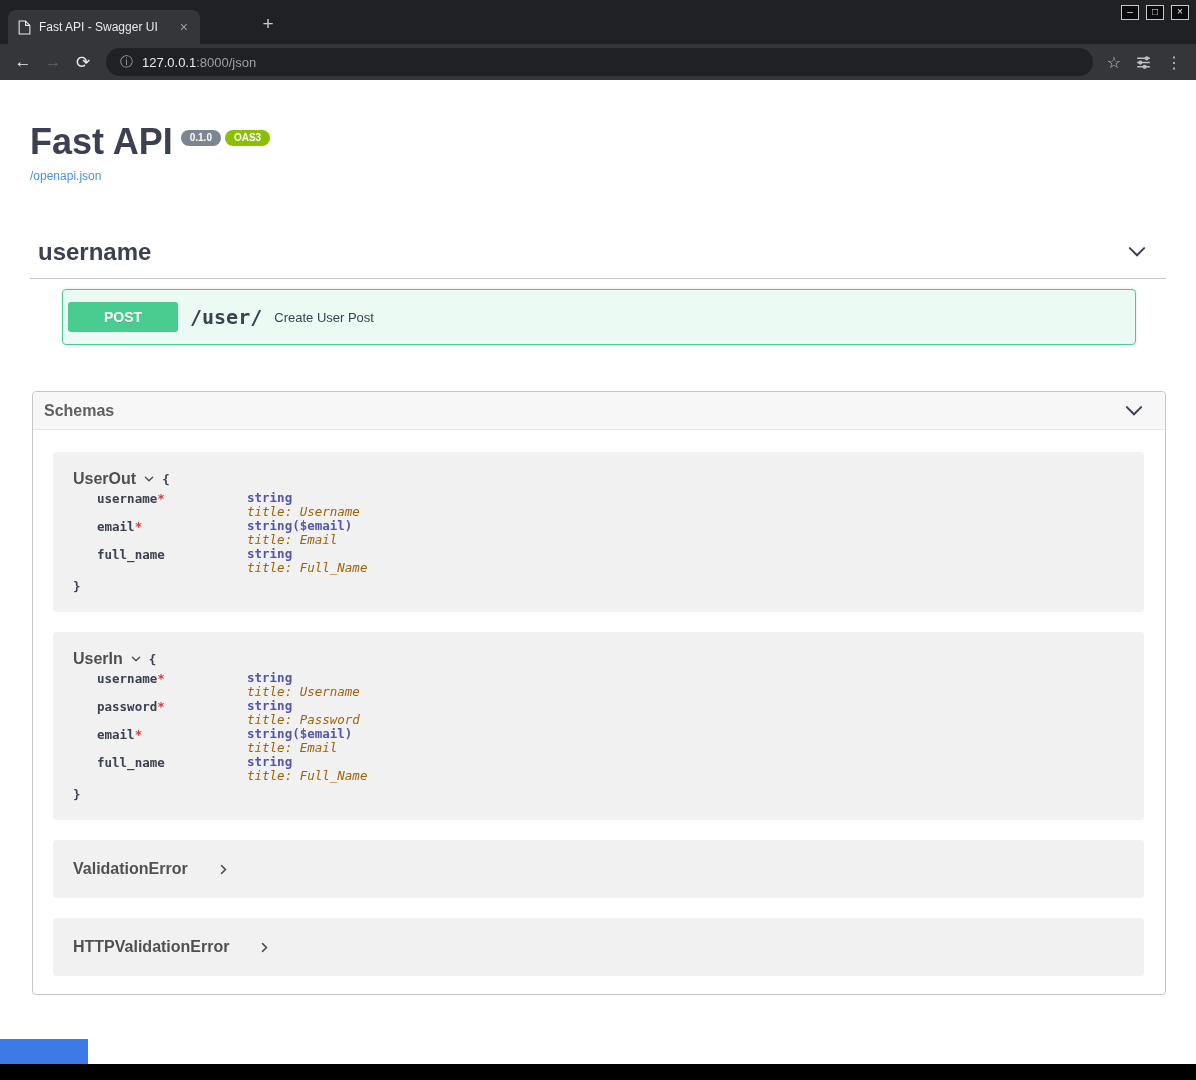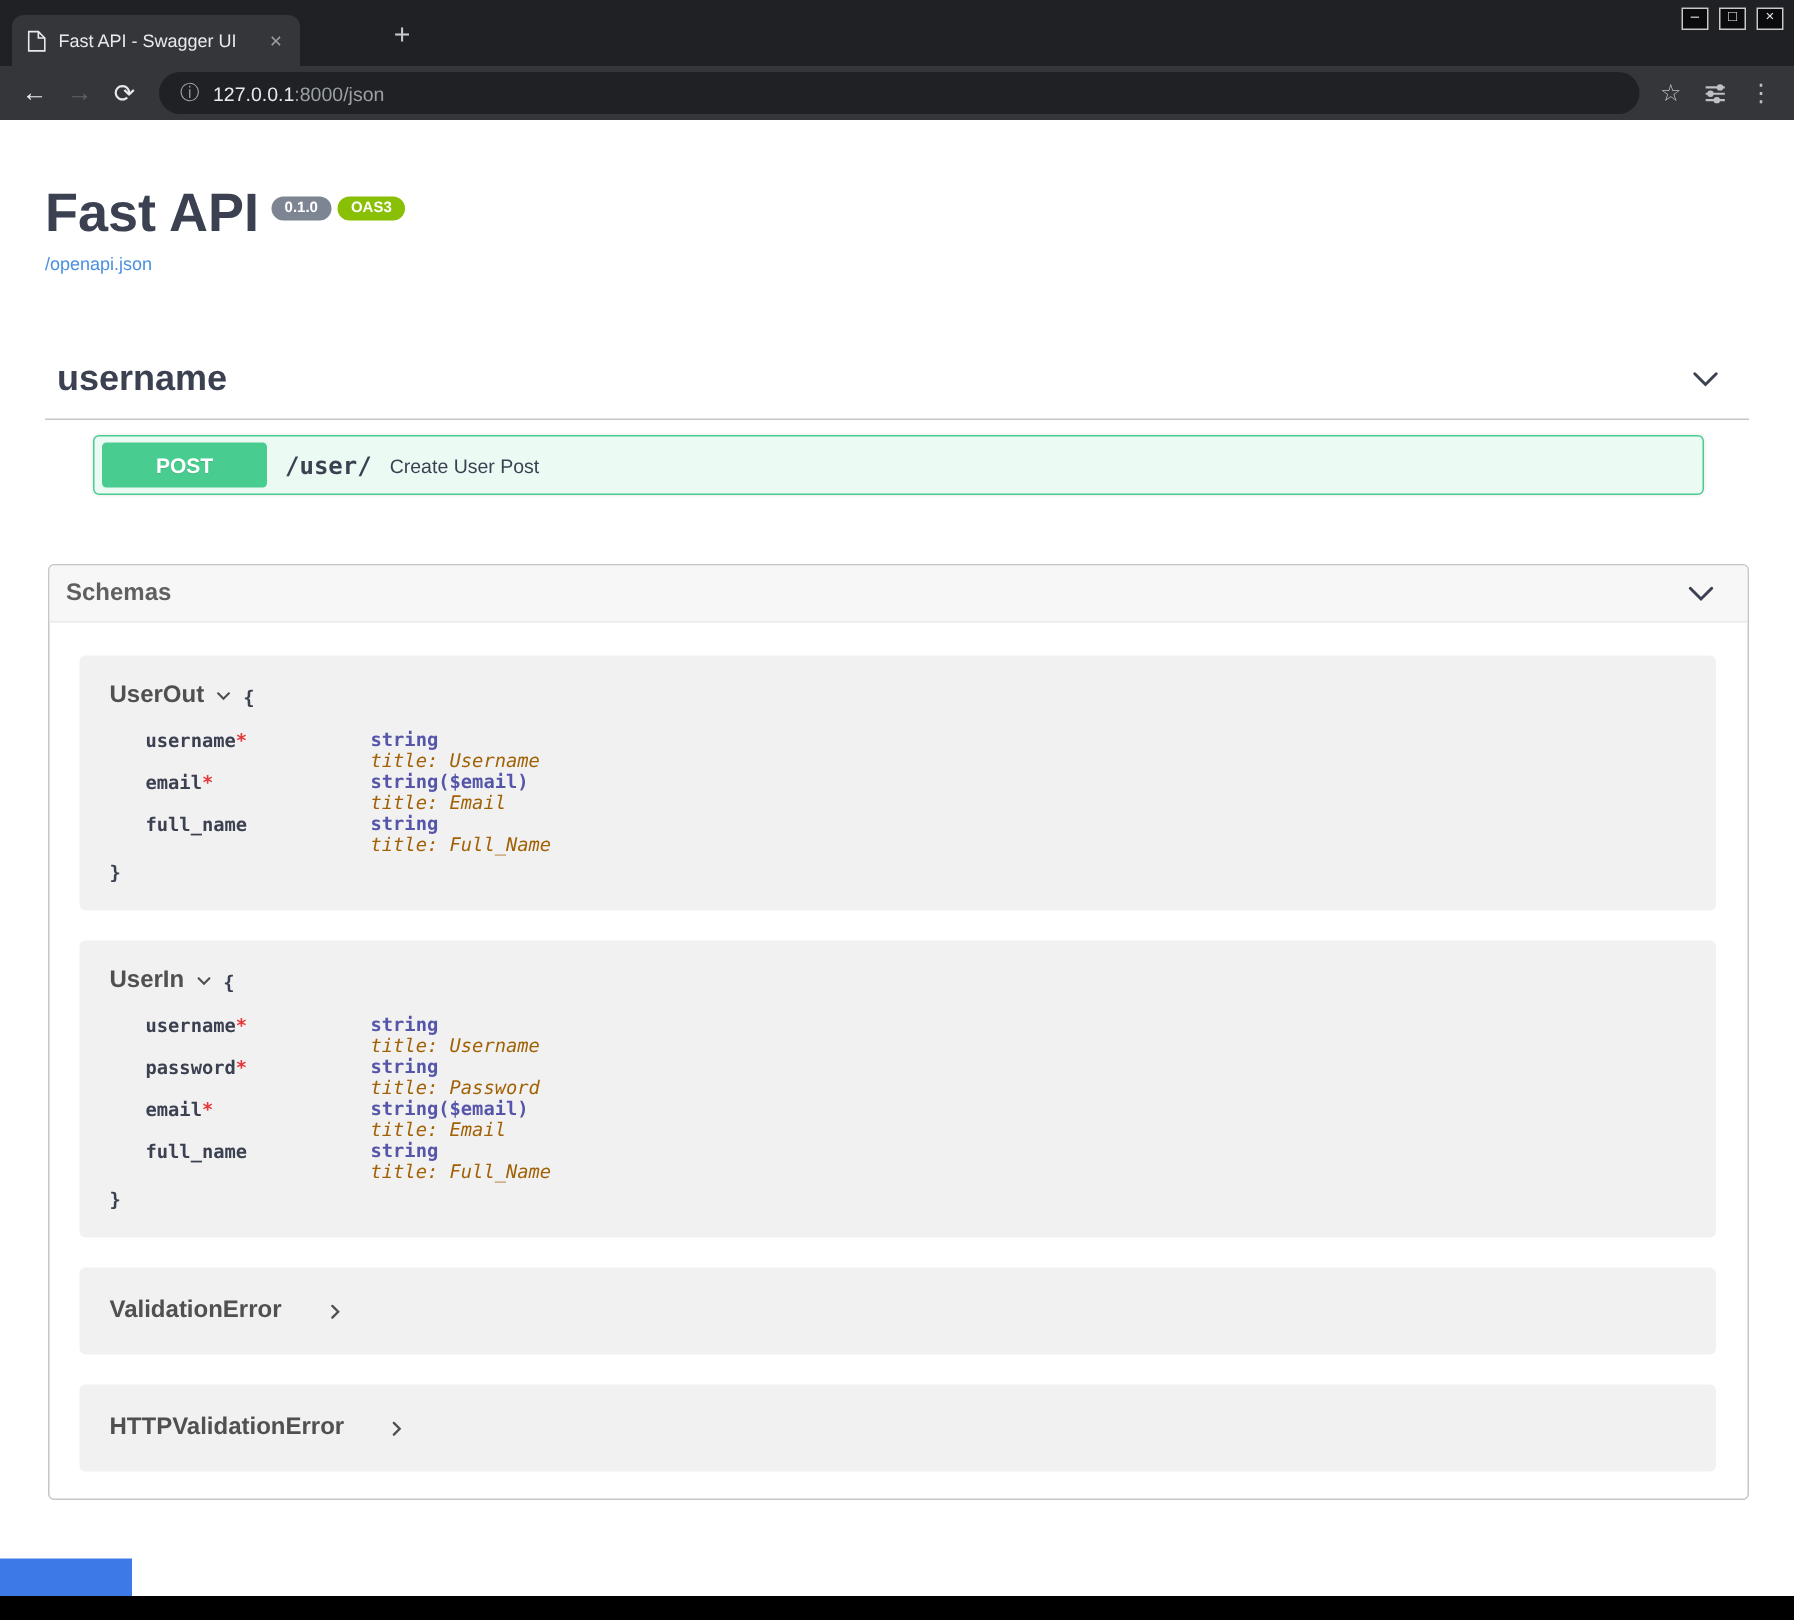--- a/index.html
+++ b/index.html
@@ -60,49 +60,49 @@
   .spec-link { display:inline-block; margin-top:9px; color:#4990e2; font-size:12px; text-decoration:none; }
 
   .tag-section { margin:46px 30px 0 30px; }
   .tag-header {
     display:flex; align-items:center; justify-content:space-between;
     padding:8px 18px 12px 8px; border-bottom:1px solid rgba(59,65,81,.3);
   }
   .tag-name { font-size:24px; font-weight:700; color:#3b4151; }
 
   .opblock {
-    margin:10px 30px 0 32px; height:40px;
+    margin:10px 30px 0 32px; height:56px;
     border:1px solid #49cc90; background:rgba(73,204,144,.1); border-radius:4px;
     display:flex; align-items:center; padding:0 5px;
     box-shadow:0 0 3px rgba(0,0,0,.12);
   }
   .opblock-method {
     width:110px; text-align:center; background:#49cc90; color:#fff;
     font-weight:700; font-size:14px; padding:7px 0; border-radius:3px;
     text-shadow:0 1px 0 rgba(0,0,0,.1);
   }
-  .opblock-path { margin-left:12px; font-family:"DejaVu Sans Mono", monospace; font-weight:700; font-size:16px; color:#3b4151; }
+  .opblock-path { margin-left:12px; font-family:"DejaVu Sans Mono", monospace; font-weight:700; font-size:20px; color:#3b4151; }
   .opblock-summary { margin-left:12px; font-size:13px; color:#3b4151; }
 
   
   .models { margin:46px 30px 0 32px; border:1px solid rgba(59,65,81,.3); border-radius:4px; overflow:hidden; }
   .models-header {
     height:38px; background:#f7f7f7; display:flex; align-items:center;
     justify-content:space-between; padding:0 20px 0 11px;
     border-bottom:1px solid rgba(59,65,81,.08);
   }
   .models-title { font-size:16px; font-weight:700; color:#606060; }
   .models-body { padding:22px 21px 18px 20px; }
 
   .model-box { background:rgba(0,0,0,.055); border-radius:4px; margin-bottom:20px; padding:18px 20px; }
   .model-box:last-child { margin-bottom:0; }
   .model-title-row { display:flex; align-items:center; gap:7px; }
   .model-name { font-size:16px; font-weight:700; color:#505050; }
   .brace { font-family:"DejaVu Sans Mono", monospace; font-size:12.5px; font-weight:700; color:#3b4151; }
-  .props { margin-left:24px; margin-top:13px; }
+  .props { margin-left:24px; margin-top:3px; }
   .prop-row { display:flex; }
   .prop-name {
     width:150px; font-family:"DejaVu Sans Mono", monospace; font-size:12.5px;
     font-weight:700; color:#3b4151; line-height:14px; padding-top:1px;
   }
   .star { color:#e4393c; }
   .prop-def { font-family:"DejaVu Sans Mono", monospace; font-size:12.5px; line-height:14px; }
   .prop-type { color:#5555aa; font-weight:700; }
   .prop-title { color:#a16207; font-style:italic; }
   .brace-close { margin-top:4px; }

